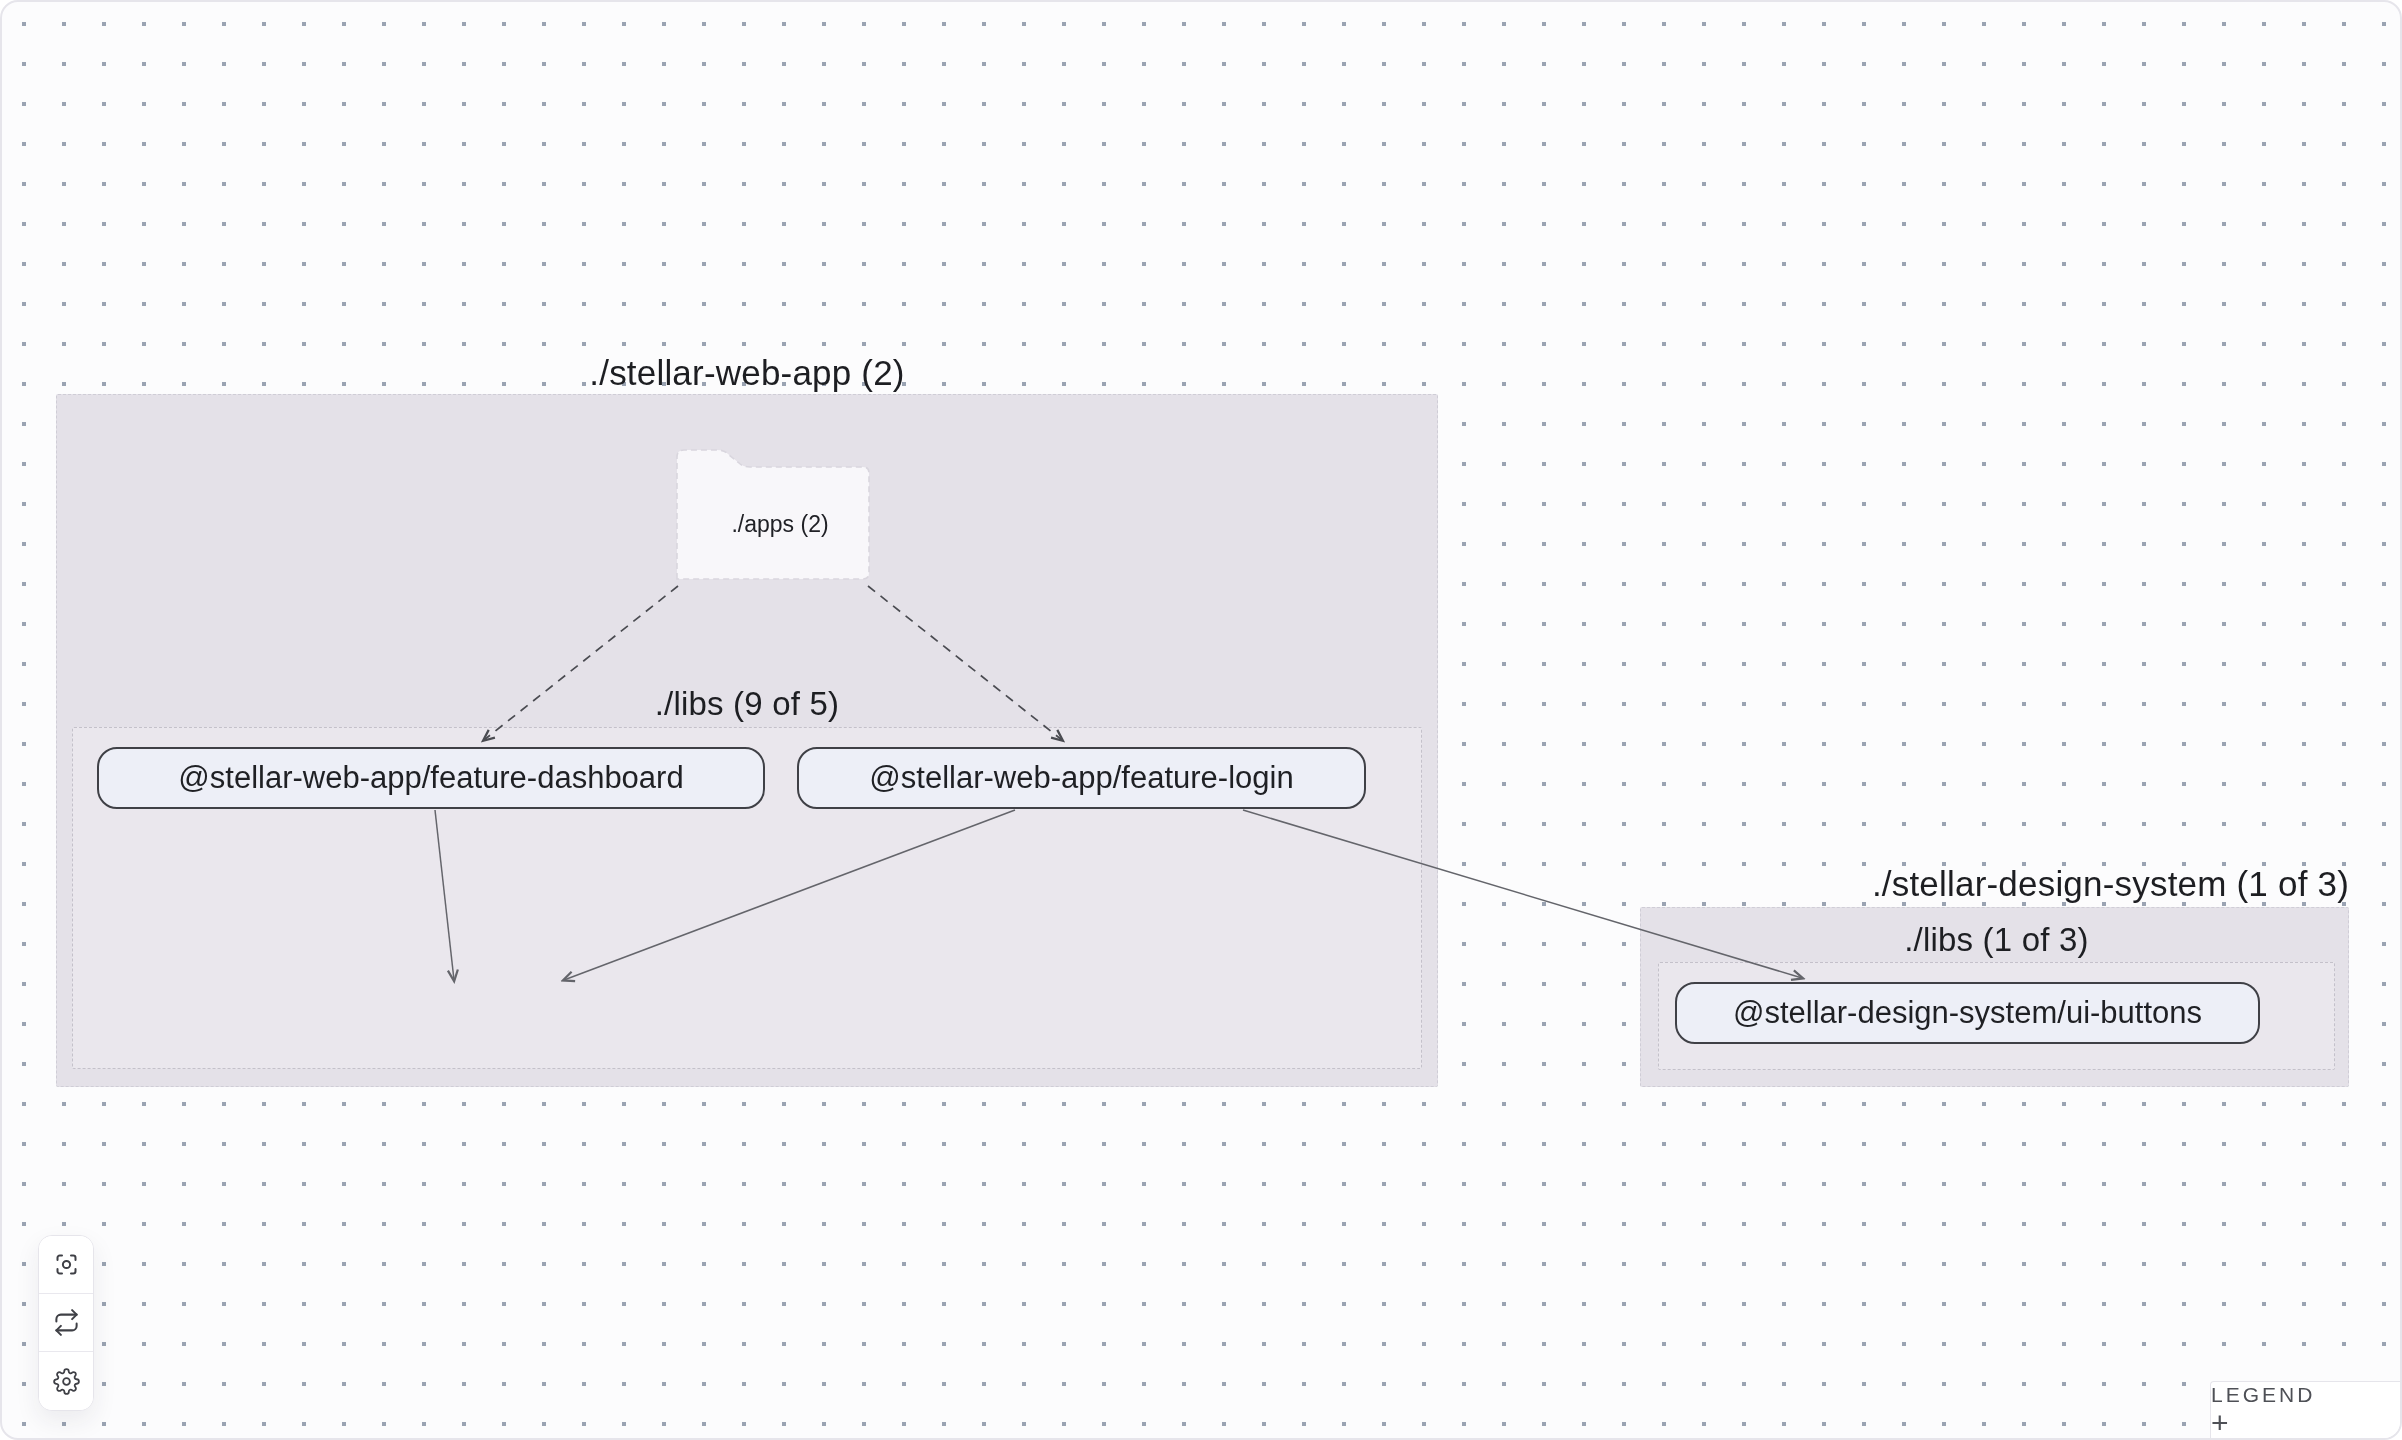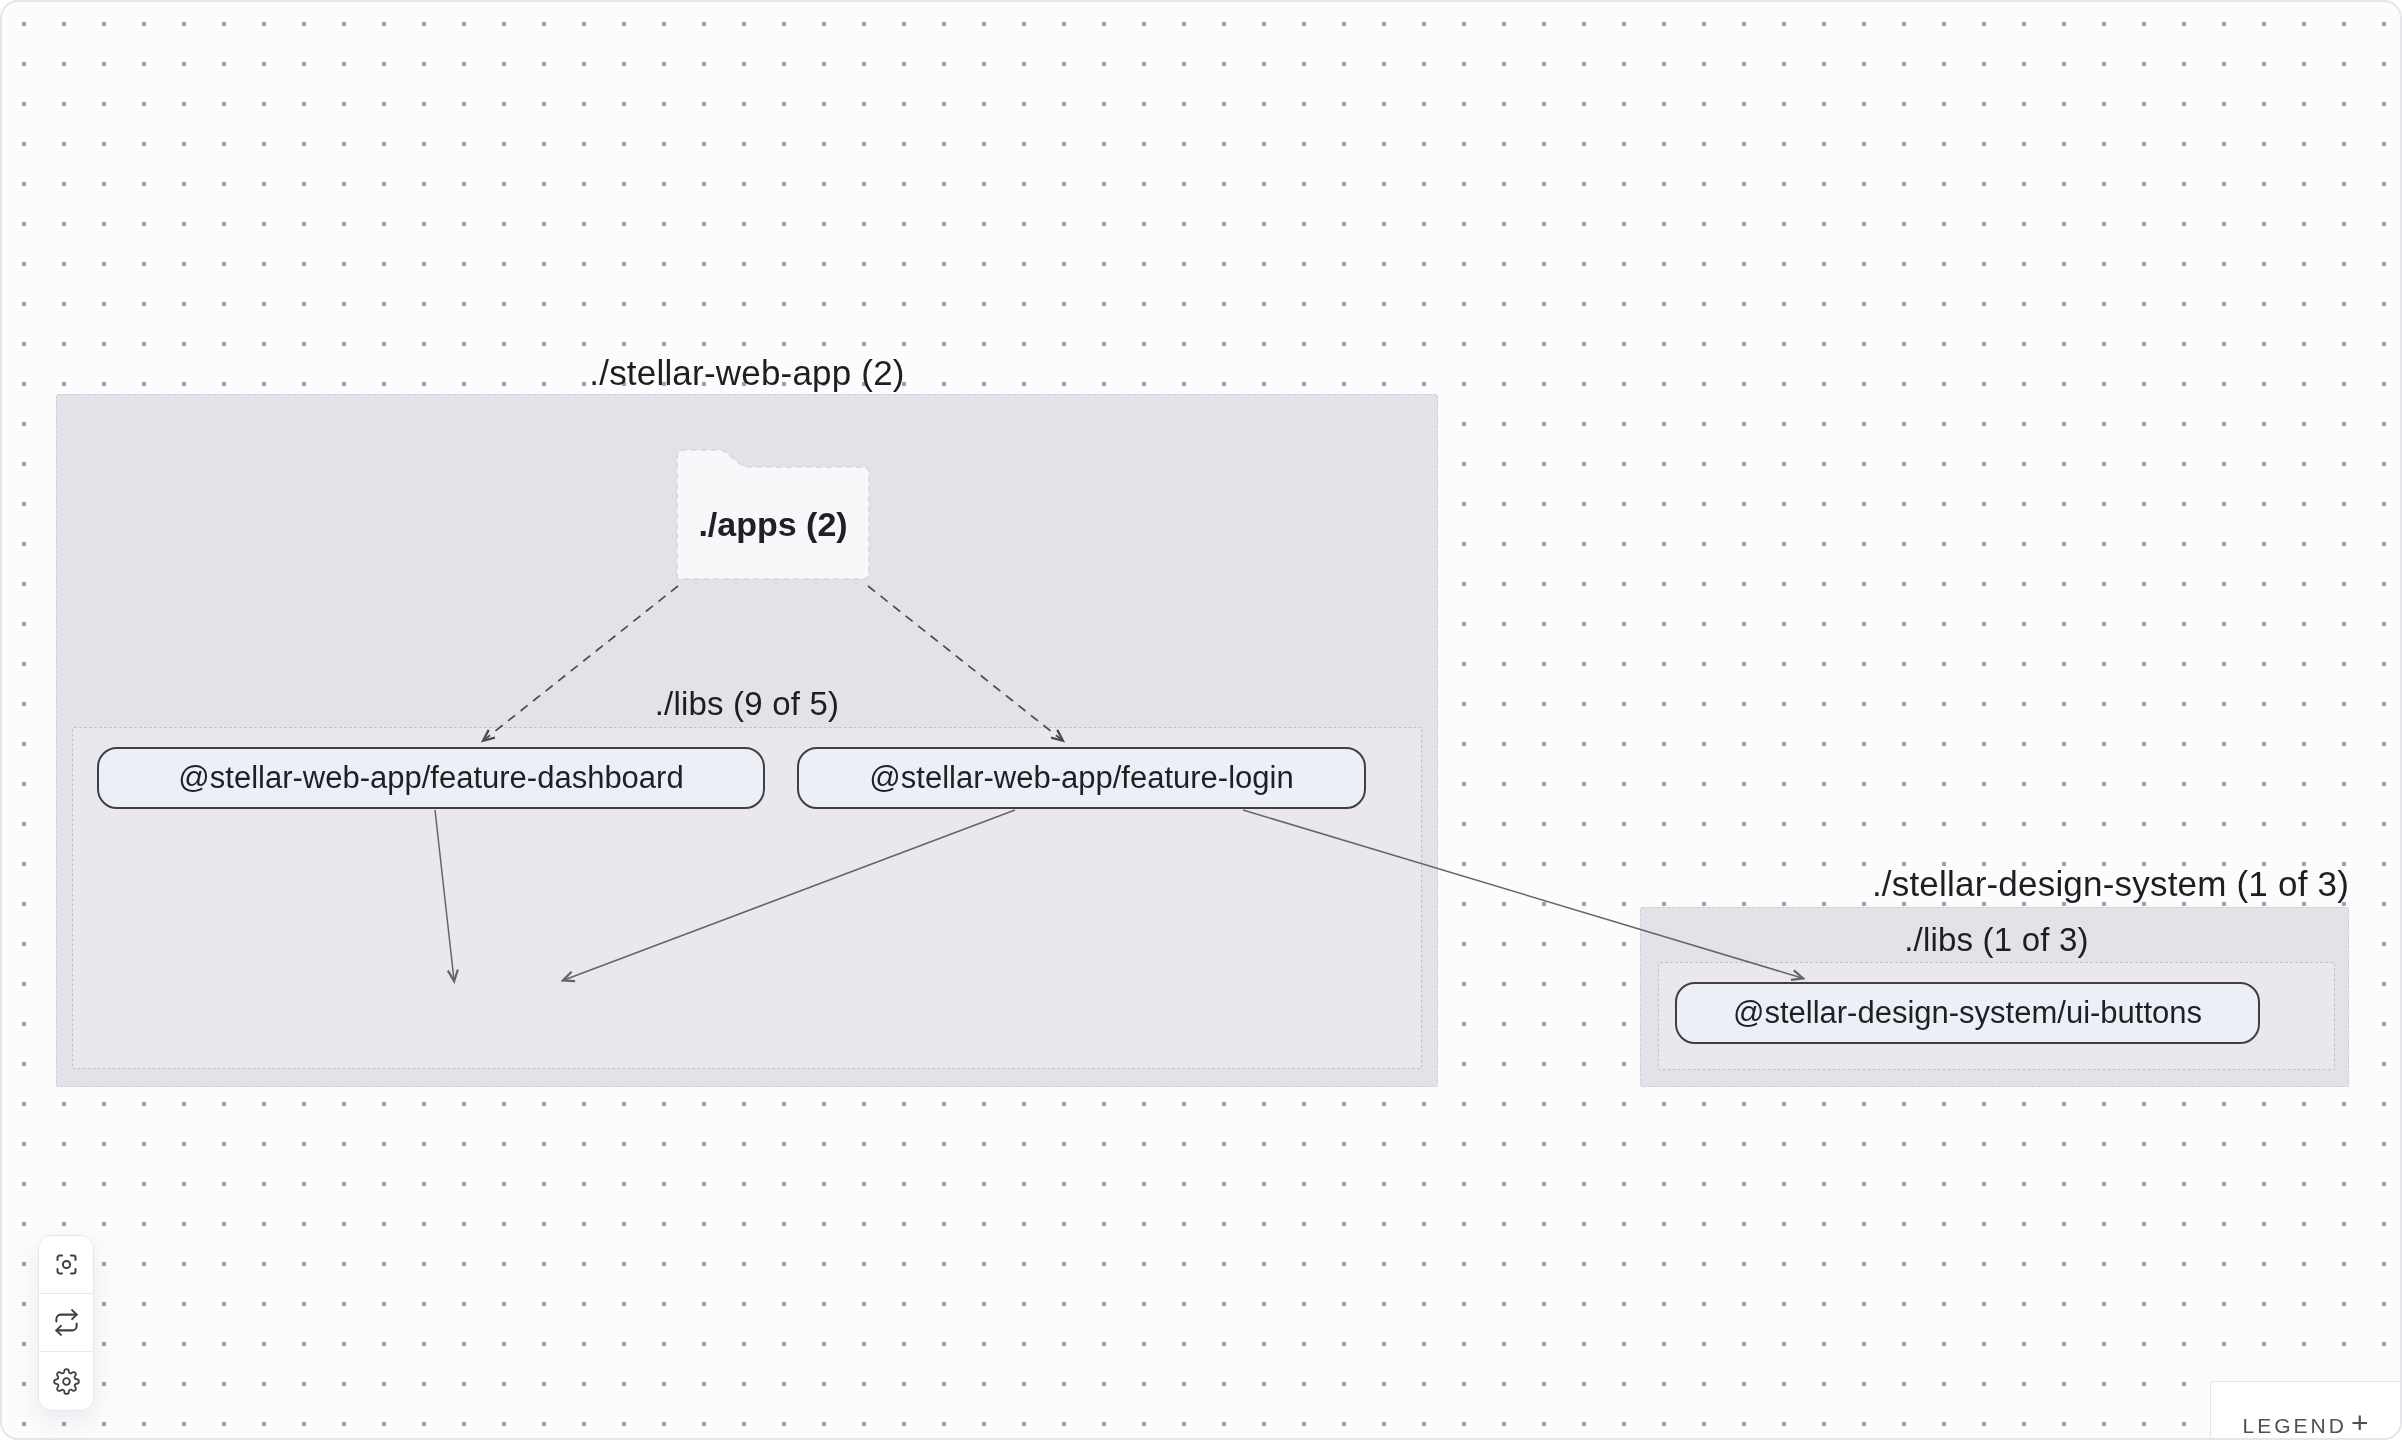--- a/index.html
+++ b/index.html
@@ -54,23 +54,23 @@
   .title-b-libs{left:1656px;width:677px;top:918px;height:40px;}
 
   
   .folder{
     position:absolute;
     left:669px;top:432px;width:204px;height:151px;
     cursor:pointer;
   }
   .folder svg{position:absolute;left:0;top:0;}
   .folder-label{
-    position:absolute;left:0;top:30px;width:100%;height:121px;
+    position:absolute;left:7px;top:30px;width:100%;height:121px;
     display:flex;align-items:center;justify-content:center;
-    font-size:34px;color:#202126;white-space:nowrap;font-weight:bold;
+    font-size:23px;color:#202126;white-space:nowrap;
   }
 
   
   .node{
     position:absolute;
     height:62px;
     background:#edeff7;
     border:2px solid #3f4046;
     border-radius:20px;
     display:flex;align-items:center;justify-content:center;
@@ -108,23 +108,24 @@
   .ctrl-btn svg{stroke:#3f4046;}
 
   
   .legend{
     position:absolute;right:0;bottom:0;
     width:190px;height:57px;
     background:#ffffff;
     border-top:1.5px solid #e6e5eb;
     border-left:1.5px solid #e6e5eb;
     border-top-left-radius:4px;
-    display:flex;align-items:flex-end;justify-content:center;
+    display:flex;align-items:flex-start;justify-content:center;
     gap:4px;
     cursor:pointer;
+    flex-direction:column;
   }
   .legend-label{
     font-size:21px;letter-spacing:3px;color:#4e5056;
   }
   .legend-plus{
     font-size:30px;font-weight:300;color:#4e5056;line-height:1;margin-top:-3px;
   }
 </style>
 </head>
 <body>

